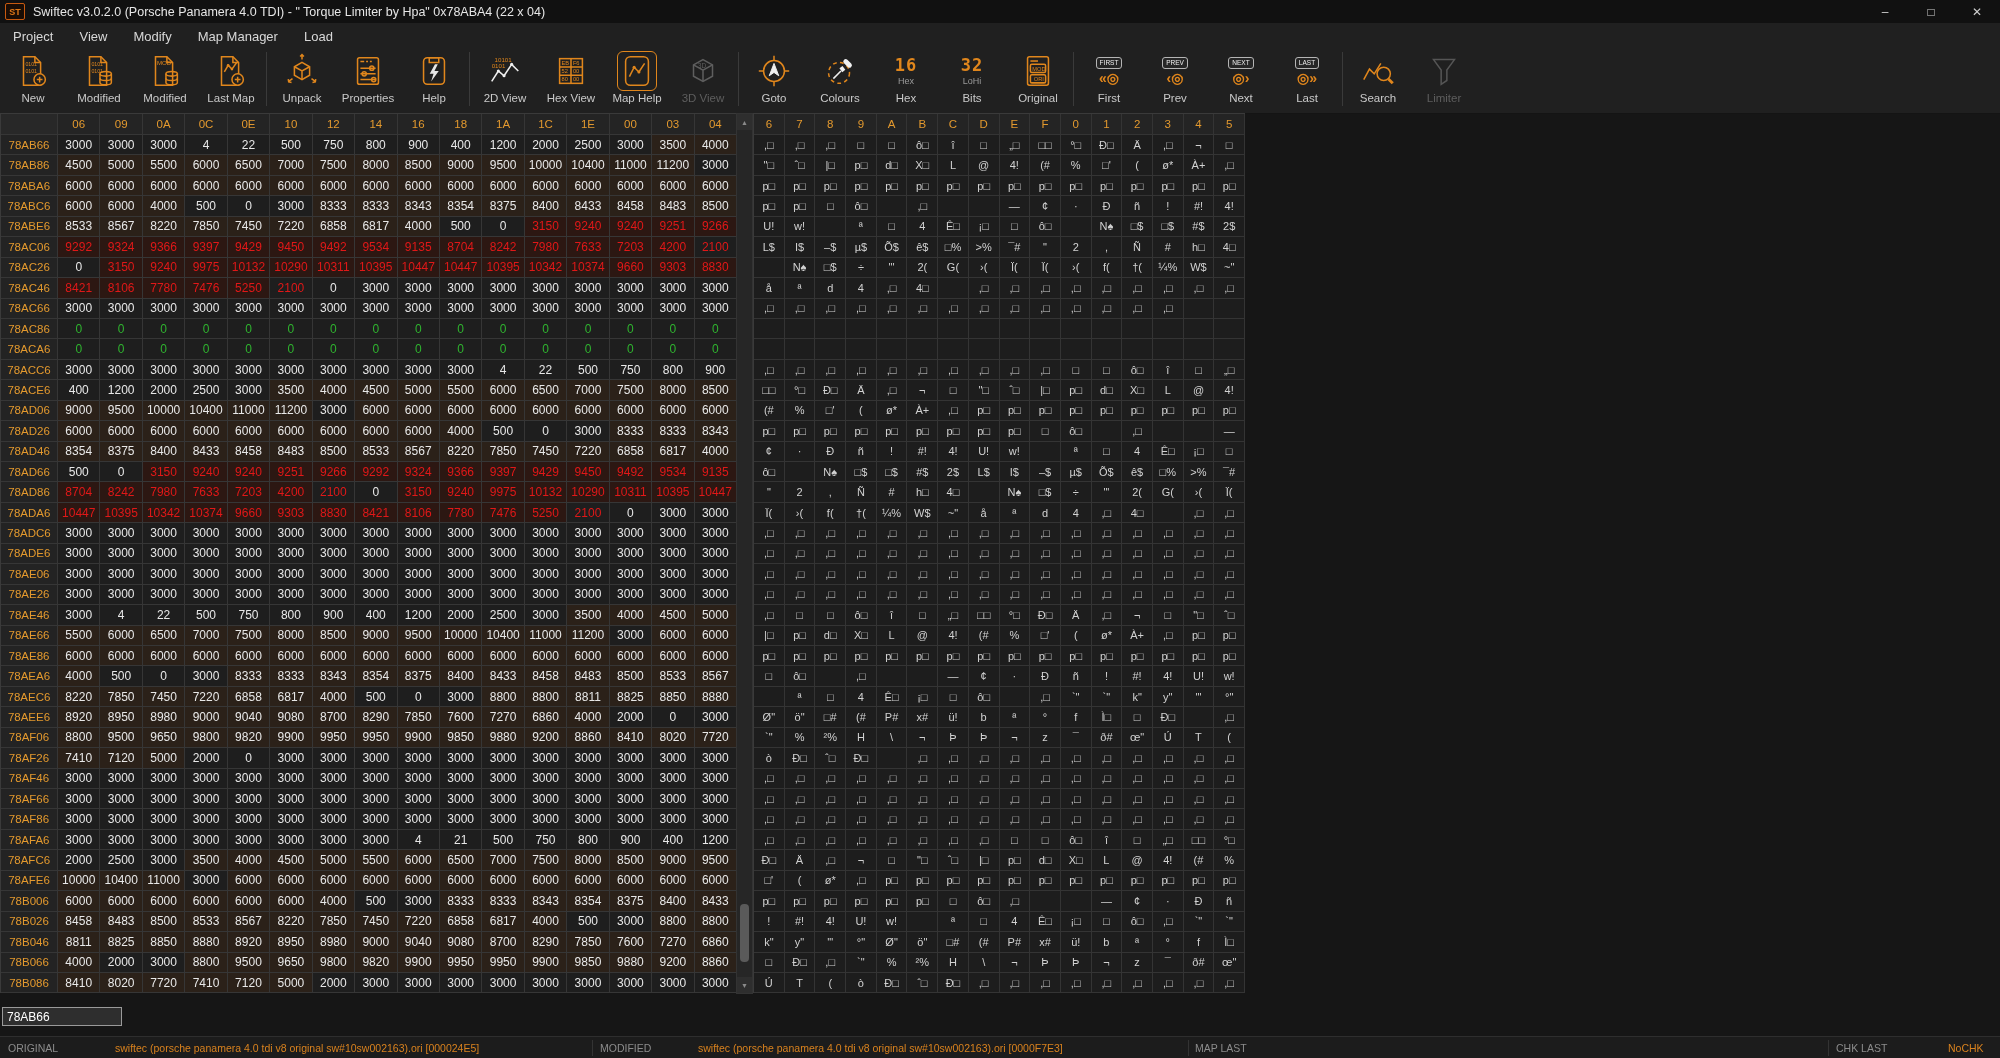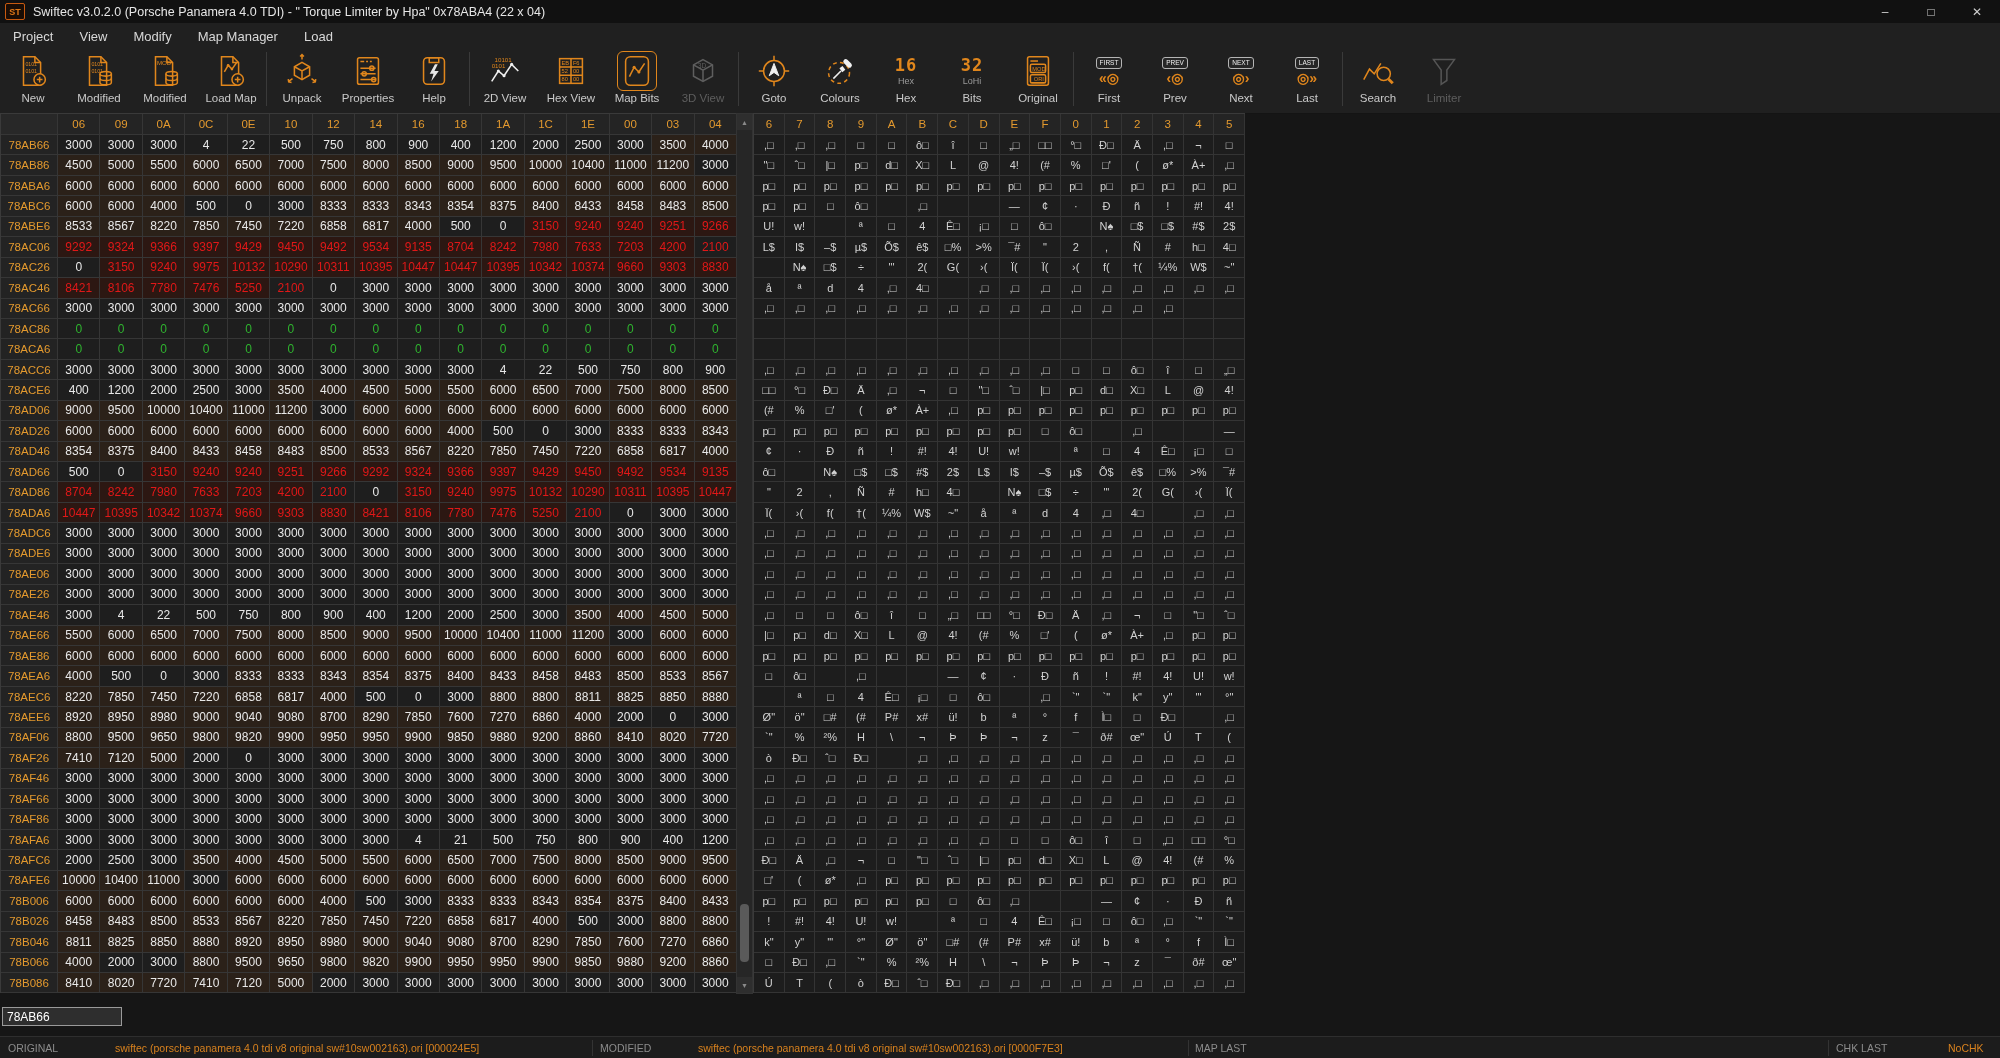--- a/index.html
+++ b/index.html
@@ -142,21 +142,21 @@
         <svg width="38" height="38" viewBox="0 0 40 40" fill="none" stroke="#e0861c" stroke-width="1.6">
           <path d="M10 5 h12 l6 6 v24 h-18 z"></path>
           <path d="M22 5 v6 h6"></path>
           <polyline points="13 21 17 14 21 18 26 11"></polyline>
           <circle cx="17" cy="14" r="1.4" fill="#e0861c" stroke="none"></circle>
           <circle cx="21" cy="18" r="1.4" fill="#e0861c" stroke="none"></circle>
           <circle cx="27" cy="29" r="6" fill="#202020"></circle>
           <path d="M27 26 v6 M24 29 h6"></path>
         </svg>
       </div>
-      <div class="tb-label">Load Map</div>
+      <div class="tb-label">Last Map</div>
     </div>
     <div class="tb-sep"></div>
     <div class="tb-item">
       <div class="tb-icon">
         <svg width="38" height="38" viewBox="0 0 40 40" fill="none" stroke="#e0861c" stroke-width="1.6">
           <path d="M20 11 l8 4.5 v9 l-8 4.5 -8 -4.5 v-9 z"></path>
           <path d="M12 15.5 l8 4.5 8 -4.5 M20 20 v9"></path>
           <path d="M20 3 v5 M18 4.8 l2 -2 2 2"></path>
           <path d="M6 31 l4 -3 M5.5 28.5 l0.5 3 3 0.5"></path>
           <path d="M34 31 l-4 -3 M34.5 28.5 l-0.5 3 -3 0.5"></path>
@@ -218,21 +218,21 @@
     </div>
     <div class="tb-item">
       <div class="tb-icon active">
         <svg width="38" height="38" viewBox="0 0 40 40" fill="none" stroke="#e0861c" stroke-width="1.6">
           <rect x="8" y="5" width="24" height="30" rx="5"></rect>
           <polyline points="12 26 17 16 22 21 28 12"></polyline>
           <circle cx="17" cy="16" r="1.6" fill="#e0861c" stroke="none"></circle>
           <circle cx="22" cy="21" r="1.6" fill="#e0861c" stroke="none"></circle>
         </svg>
       </div>
-      <div class="tb-label">Map Bits</div>
+      <div class="tb-label">Map Help</div>
     </div>
     <div class="tb-item disabled">
       <div class="tb-icon">
         <svg width="38" height="38" viewBox="0 0 40 40" fill="none" stroke="#5e5e5e" stroke-width="1.6">
           <path d="M20 8 l10 5.5 v12 l-10 5.5 -10 -5.5 v-12 z"></path>
           <path d="M10 13.5 l10 5.5 10 -5.5 M20 19 v12"></path>
           <text x="14.5" y="17" font-size="7" fill="#5e5e5e" stroke="none">3D</text>
         </svg>
       </div>
       <div class="tb-label">3D View</div>

